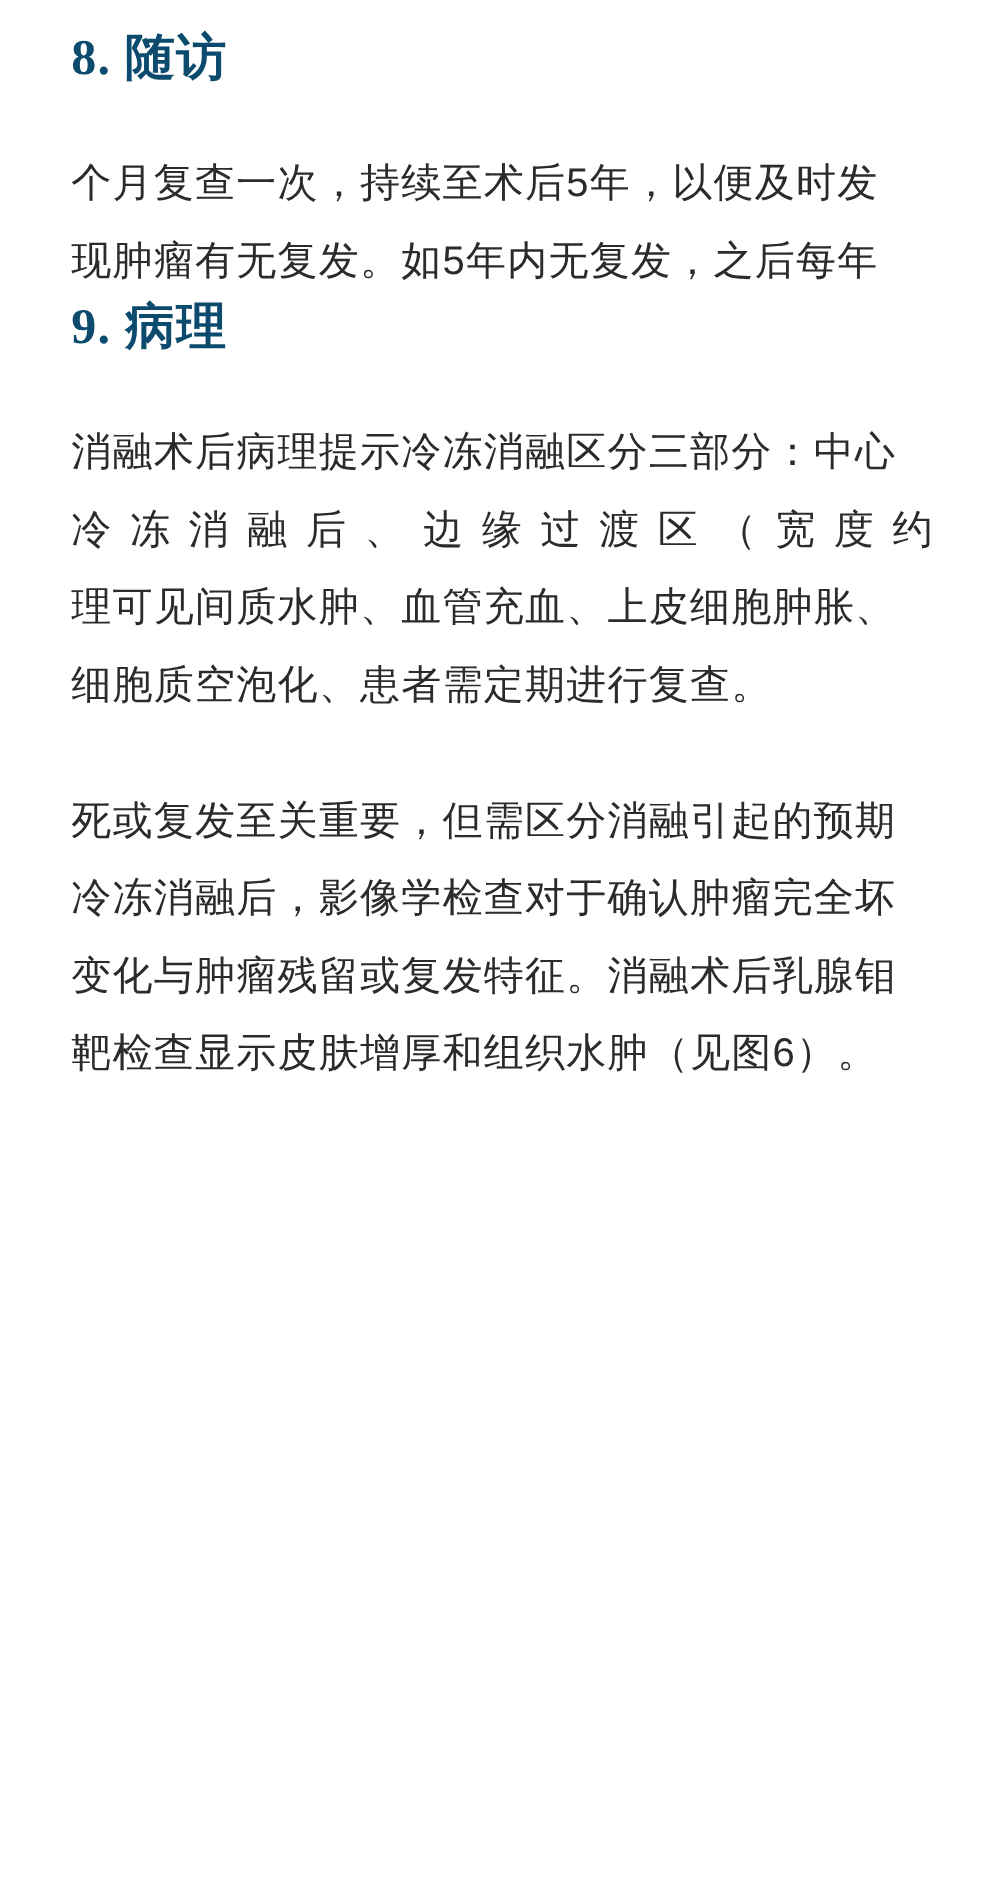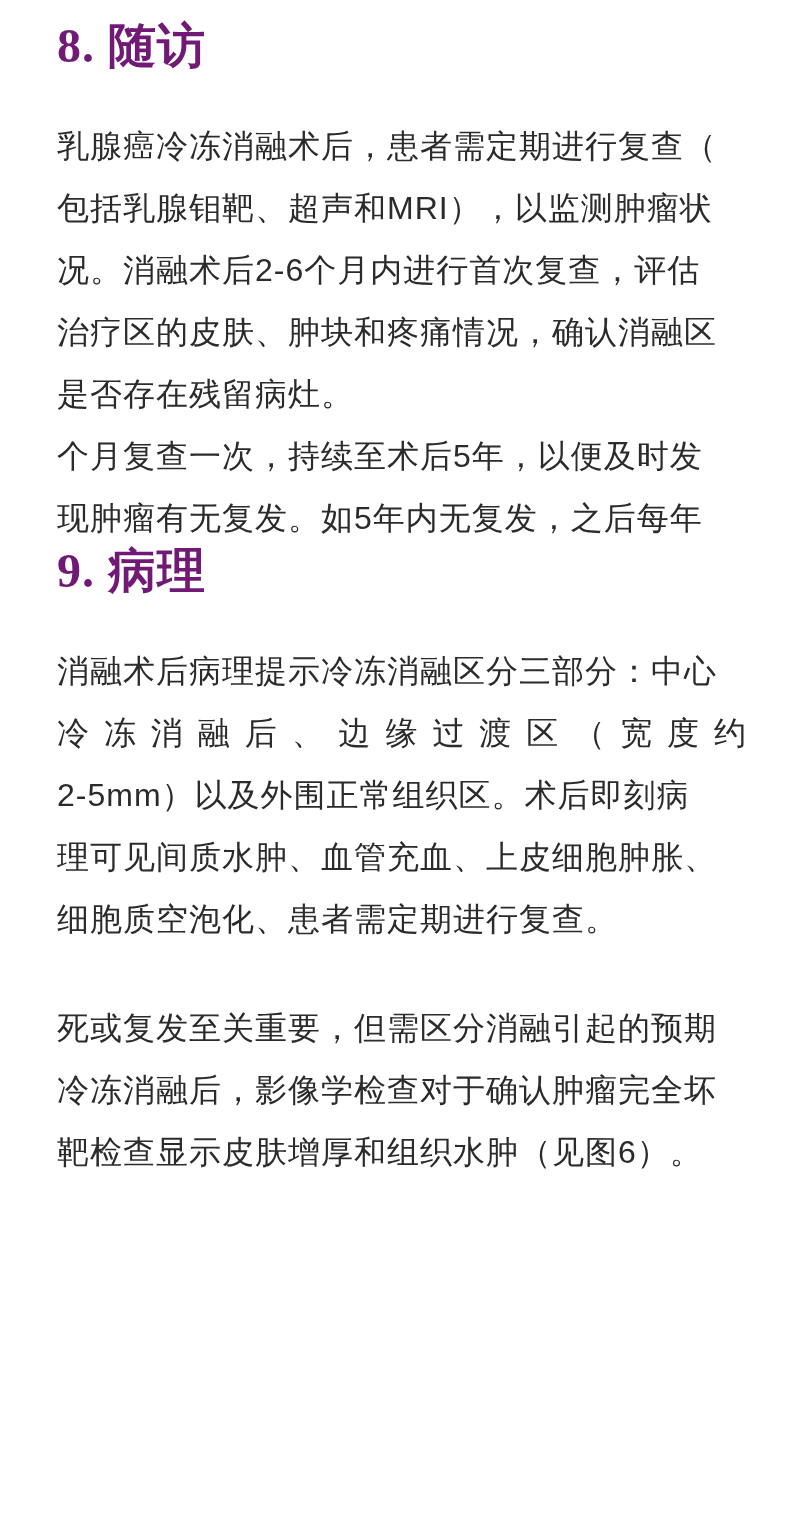--- a/index.html
+++ b/index.html
@@ -8,24 +8,24 @@
     height: 1520px;
     background: #ffffff;
     overflow: hidden;
   }
   .doc {
     padding: 24px 54px 0 57px;
   }
   .heading {
     font-family: "Liberation Serif", "DejaVu Serif", serif;
     font-weight: 700;
-    font-size: 48px;
+    font-size: 40px;
     line-height: 44px;
     letter-spacing: 1px;
-    color: #701a75;
+    color: #0c4a6e;
   }
   .section:not(:first-child) .heading {
   }
   .para {
     margin-top: 47px;
   }
   .para + .para {
     margin-top: 0;
   }
   .line {
@@ -44,44 +44,37 @@
   }
 </style>
 </head>
 <body>
 
 <main class="doc">
 
   <section class="section">
     <h2 class="heading">8. 随访</h2>
     <div class="para">
-      <div class="line">乳腺癌冷冻消融术后，患者需定期进行复查（</div>
-      <div class="line">包括乳腺钼靶、超声和MRI），以监测肿瘤状</div>
-      <div class="line">况。消融术后2-6个月内进行首次复查，评估</div>
-      <div class="line">治疗区的皮肤、肿块和疼痛情况，确认消融区</div>
-      <div class="line">是否存在残留病灶。</div>
-    </div>
-    <div class="para">
       <div class="line">个月复查一次，持续至术后5年，以便及时发</div>
       <div class="line">现肿瘤有无复发。如5年内无复发，之后每年</div>
     </div>
   </section>
 
   <section class="section">
     <h2 class="heading">9. 病理</h2>
     <div class="para">
       <div class="line">消融术后病理提示冷冻消融区分三部分：中心</div>
       <div class="line stretch">冷冻消融后、边缘过渡区（宽度约</div>
-      <div class="line">2-5mm）以及外围正常组织区。术后即刻病</div>
       <div class="line">理可见间质水肿、血管充血、上皮细胞肿胀、</div>
       <div class="line">细胞质空泡化、患者需定期进行复查。</div>
     </div>
   </section>
 
   <section class="section">
     <div class="para">
       <div class="line">死或复发至关重要，但需区分消融引起的预期</div>
       <div class="line">冷冻消融后，影像学检查对于确认肿瘤完全坏</div>
+      <div class="line">变化与肿瘤残留或复发特征。消融术后乳腺钼</div>
       <div class="line">靶检查显示皮肤增厚和组织水肿（见图6）。</div>
     </div>
   </section>
 
 </main>
 
 </body></html>

